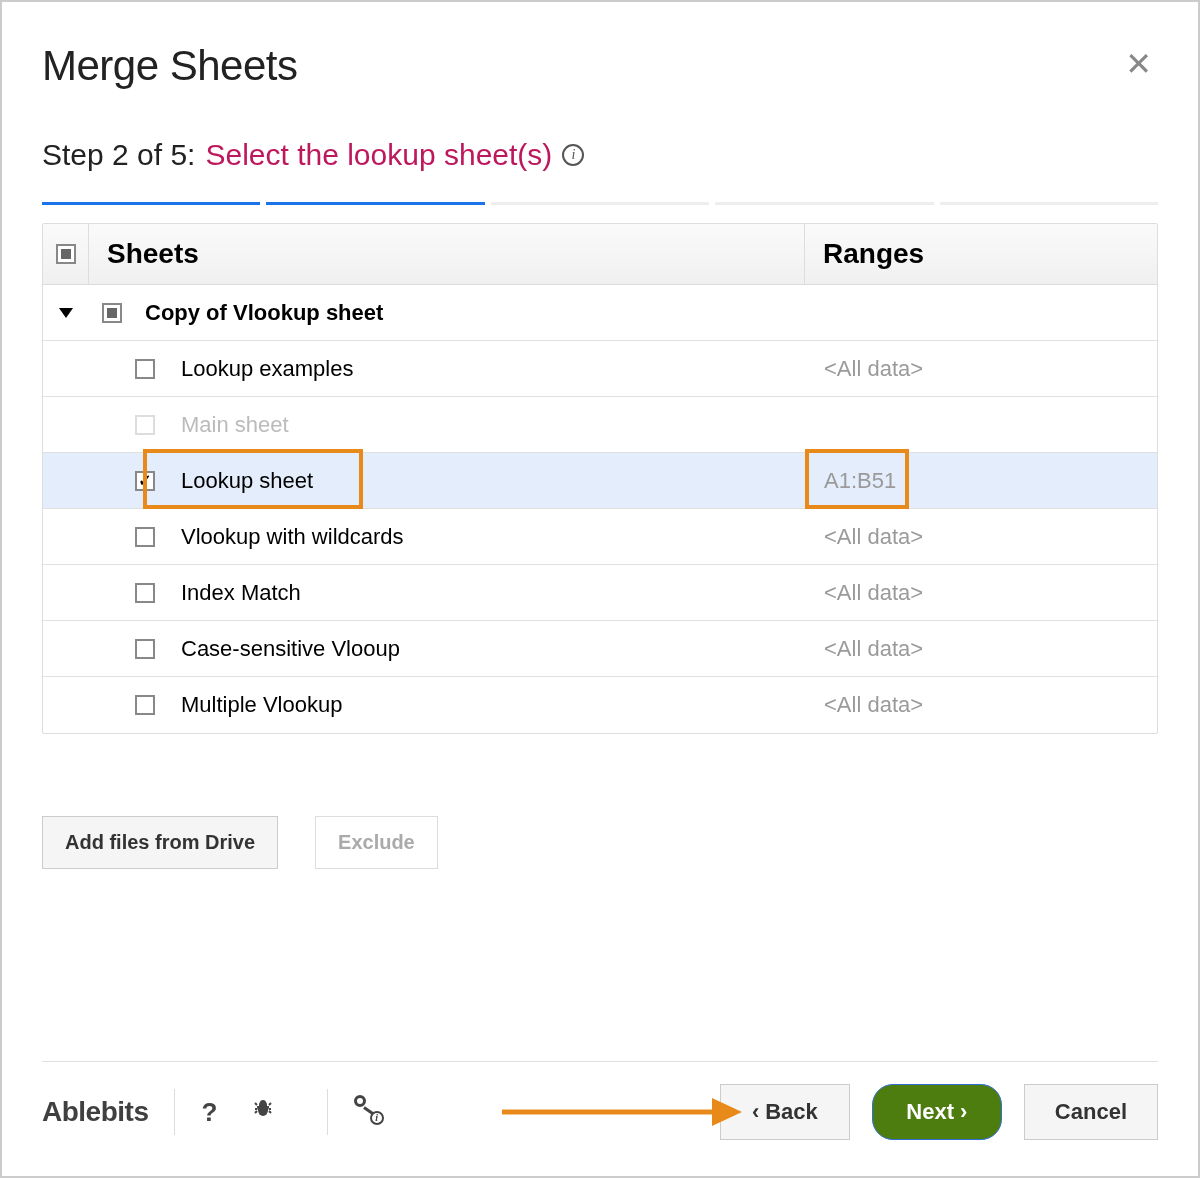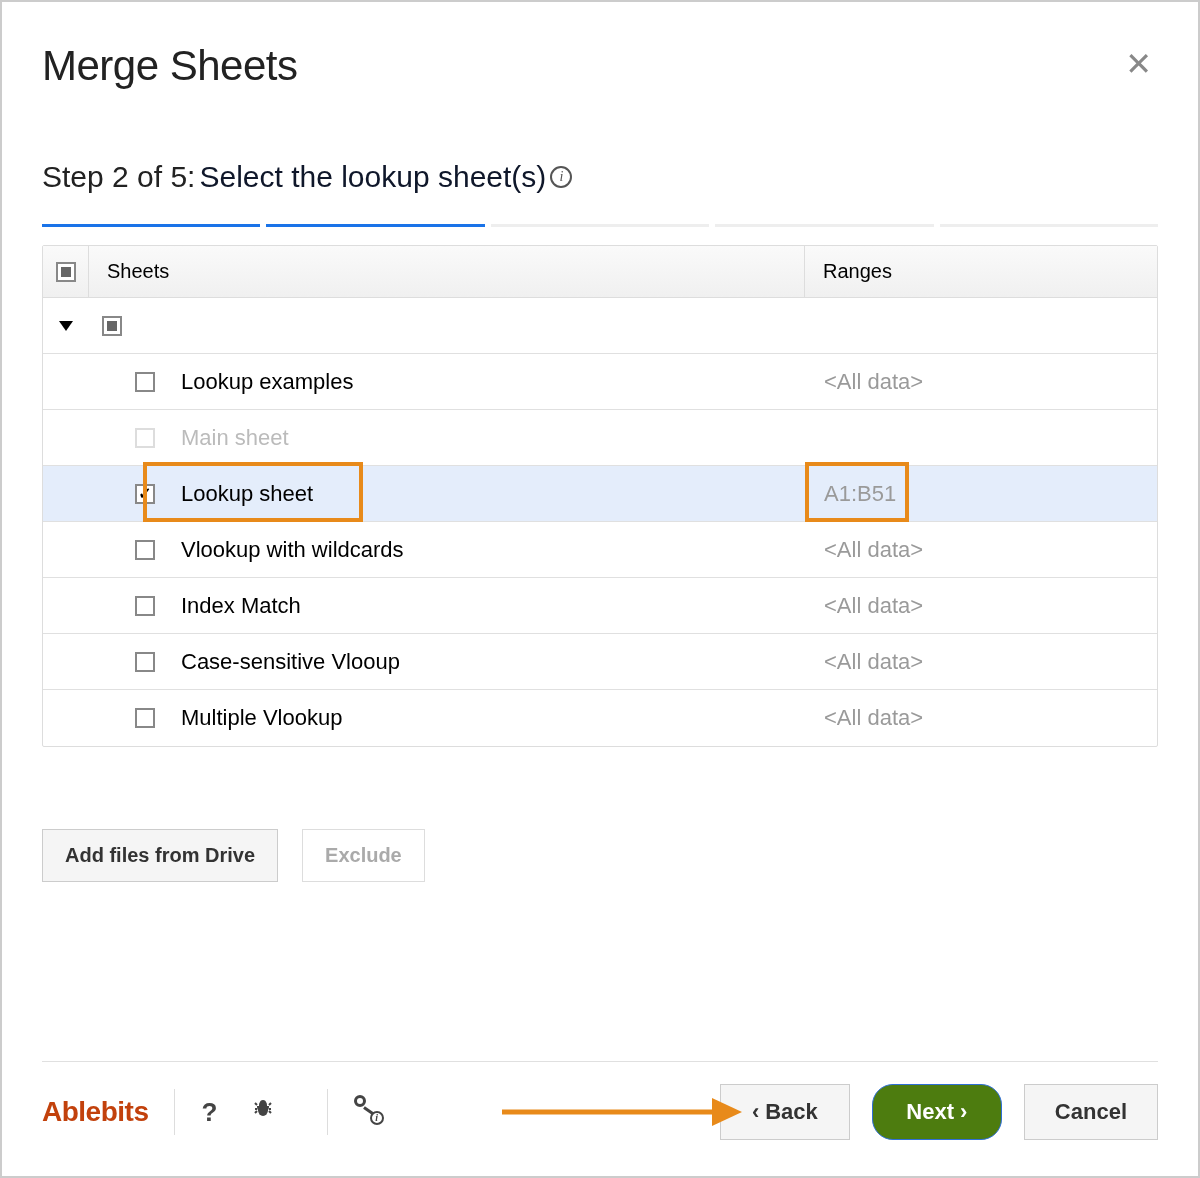--- a/index.html
+++ b/index.html
@@ -1,53 +1,53 @@
 <!DOCTYPE html>
 <html><head>
 <meta charset="utf-8">
 <style>
   * { box-sizing: border-box; margin: 0; padding: 0; }
   html, body { width: 1200px; height: 1178px; font-family: Arial, Helvetica, sans-serif; background: #fff; }
   .frame { width: 1200px; height: 1178px; border: 2px solid #ccc; padding: 40px 40px 30px 40px; position: relative; }
   .header-row { display: flex; justify-content: space-between; align-items: flex-start; text-align: center; }
   .title { font-size: 42px; font-weight: 400; color: #222; letter-spacing: -0.5px; }
   .close { font-size: 32px; color: #888; cursor: pointer; line-height: 1; padding: 6px; }
-  .step-row { margin-top: 70px; font-size: 30px; color: #222; display: flex; align-items: center; gap: 4px; text-align: right; }
-  .step-link { color: #0f172a; }
+  .step-row { margin-top: 48px; font-size: 30px; color: #222; display: flex; align-items: center; gap: 10px; text-align: right; }
+  .step-link { color: #be185d; }
   .info-icon { width: 22px; height: 22px; border: 2px solid #555; border-radius: 50%; display: inline-flex; align-items: center; justify-content: center; font-size: 14px; font-family: Georgia, serif; font-style: italic; color: #555; }
   .progress { margin-top: 30px; height: 3px; display: flex; gap: 6px; }
   .progress .seg { flex: 1; background: #eee; }
   .progress .seg.active { background: #1a73e8; }
   .table { margin-top: 18px; border: 1px solid #ddd; border-radius: 2px; }
-  .thead { display: flex; background: linear-gradient(#fafafa,#f0f0f0); border-bottom: 1px solid #ddd; font-weight: normal; font-size: 20px; }
+  .thead { display: flex; background: linear-gradient(#fafafa,#f0f0f0); border-bottom: 1px solid #ddd; font-weight: bold; font-size: 28px; }
   .th-check { width: 46px; display: flex; align-items: center; justify-content: center; border-right: 1px solid #ddd; padding: 14px 0; }
   .th-sheets { flex: 1; padding: 14px 18px; border-right: 1px solid #ddd; }
   .th-ranges { width: 352px; padding: 14px 18px; }
   .cb { width: 20px; height: 20px; border: 2px solid #888; background: #fff; display: inline-flex; align-items: center; justify-content: center; }
   .cb.indet::after { content: ""; width: 10px; height: 10px; background: #666; display: block; }
   .cb.checked::after { content: "✓"; font-size: 16px; font-weight: bold; color: #000; line-height: 1; }
   .cb.disabled { border-color: #ddd; }
   .row { display: flex; align-items: center; border-bottom: 1px solid #e0e0e0; font-size: 22px; min-height: 56px; position: relative; }
   .row:last-child { border-bottom: none; }
   .row .cell-icon { width: 46px; display: flex; align-items: center; justify-content: center; }
   .row .cell-cb { width: 46px; display: flex; align-items: center; justify-content: center; }
   .row .cell-name { flex: 1; padding: 14px 10px; }
   .row .cell-range { width: 352px; padding: 14px 18px; color: #9a9a9a; border-left: 1px solid transparent; }
   .row.group .cell-name { font-weight: bold; }
   .row.child .cell-icon { width: 52px; }
   .row.child .cell-cb { width: 76px; justify-content: flex-end; padding-right: 16px; }
   .row.disabled { color: #bbb; }
   .row.selected { background: #e4edfb; }
   .arrow-down { width: 0; height: 0; border-left: 7px solid transparent; border-right: 7px solid transparent; border-top: 10px solid #000; }
   .hl-box { position: absolute; border: 4px solid #e88a1a; pointer-events: none; }
-  .actions { margin-top: 82px; display: flex; gap: 24px; }
+  .actions { margin-top: 82px; display: flex; gap: 37px; }
   .btn { font-size: 20px; font-weight: bold; padding: 14px 22px; border: 1px solid #ccc; background: #f5f5f5; color: #333; cursor: pointer; }
   .btn.ghost { background: #fff; color: #aaa; border-color: #ddd; }
   .footer { position: absolute; left: 40px; right: 40px; bottom: 36px; border-top: 1px solid #e0e0e0; padding-top: 22px; display: flex; align-items: center; }
-  .brand { font-size: 28px; font-weight: bold; color: #c2410c; letter-spacing: -0.5px; }
+  .brand { font-size: 28px; font-weight: bold; color: #404040; letter-spacing: -0.5px; }
   .vdiv { width: 1px; height: 46px; background: #ddd; margin: 0 26px; }
   .ficon { font-size: 26px; color: #444; margin-right: 26px; cursor: pointer; font-weight: bold; }
   .footer-btns { margin-left: auto; display: flex; gap: 22px; align-items: center; }
   .fbtn { font-size: 22px; font-weight: bold; padding: 14px 30px; border: 1px solid #ccc; background: #f5f5f5; color: #333; cursor: pointer; min-width: 130px; display: inline-flex; align-items: center; justify-content: center; gap: 6px; }
   .fbtn.primary { background: #4d7c0f; border-color: #2f6fd6; color: #fff; border-radius: 21px; }
   .arrow-annot { position: absolute; pointer-events: none; }
   .key-icon { position: relative; display: inline-block; width: 28px; height: 28px; }
   .key-icon .ring { width: 12px; height: 12px; border: 3px solid #444; border-radius: 50%; position: absolute; left: 0; top: 0; }
   .key-icon .shaft { width: 14px; height: 3px; background: #444; position: absolute; left: 10px; top: 11px; transform: rotate(35deg); transform-origin: left center; }
   .key-icon .info { width: 14px; height: 14px; border: 2px solid #444; border-radius: 50%; position: absolute; right: -2px; bottom: -2px; font-size: 10px; font-style: italic; font-family: Georgia, serif; display: flex; align-items: center; justify-content: center; color: #444; background: #fff; }
@@ -84,20 +84,21 @@
       <div class="th-ranges">Ranges</div>
     </div>
 
     <div class="row group">
       <div class="cell-icon">
           <span class="arrow-down"></span>
         </div>
       <div class="cell-cb">
           <span class="cb indet"></span>
         </div>
+      <div class="cell-name">Copy of Vlookup sheet</div>
       <div class="cell-range"></div>
     </div>
 
     <div id="rows">
         <div class="row child">
           <div class="cell-icon"></div>
           <div class="cell-cb">
             <span class="cb"></span>
           </div>
           <div class="cell-name">Lookup examples</div>

